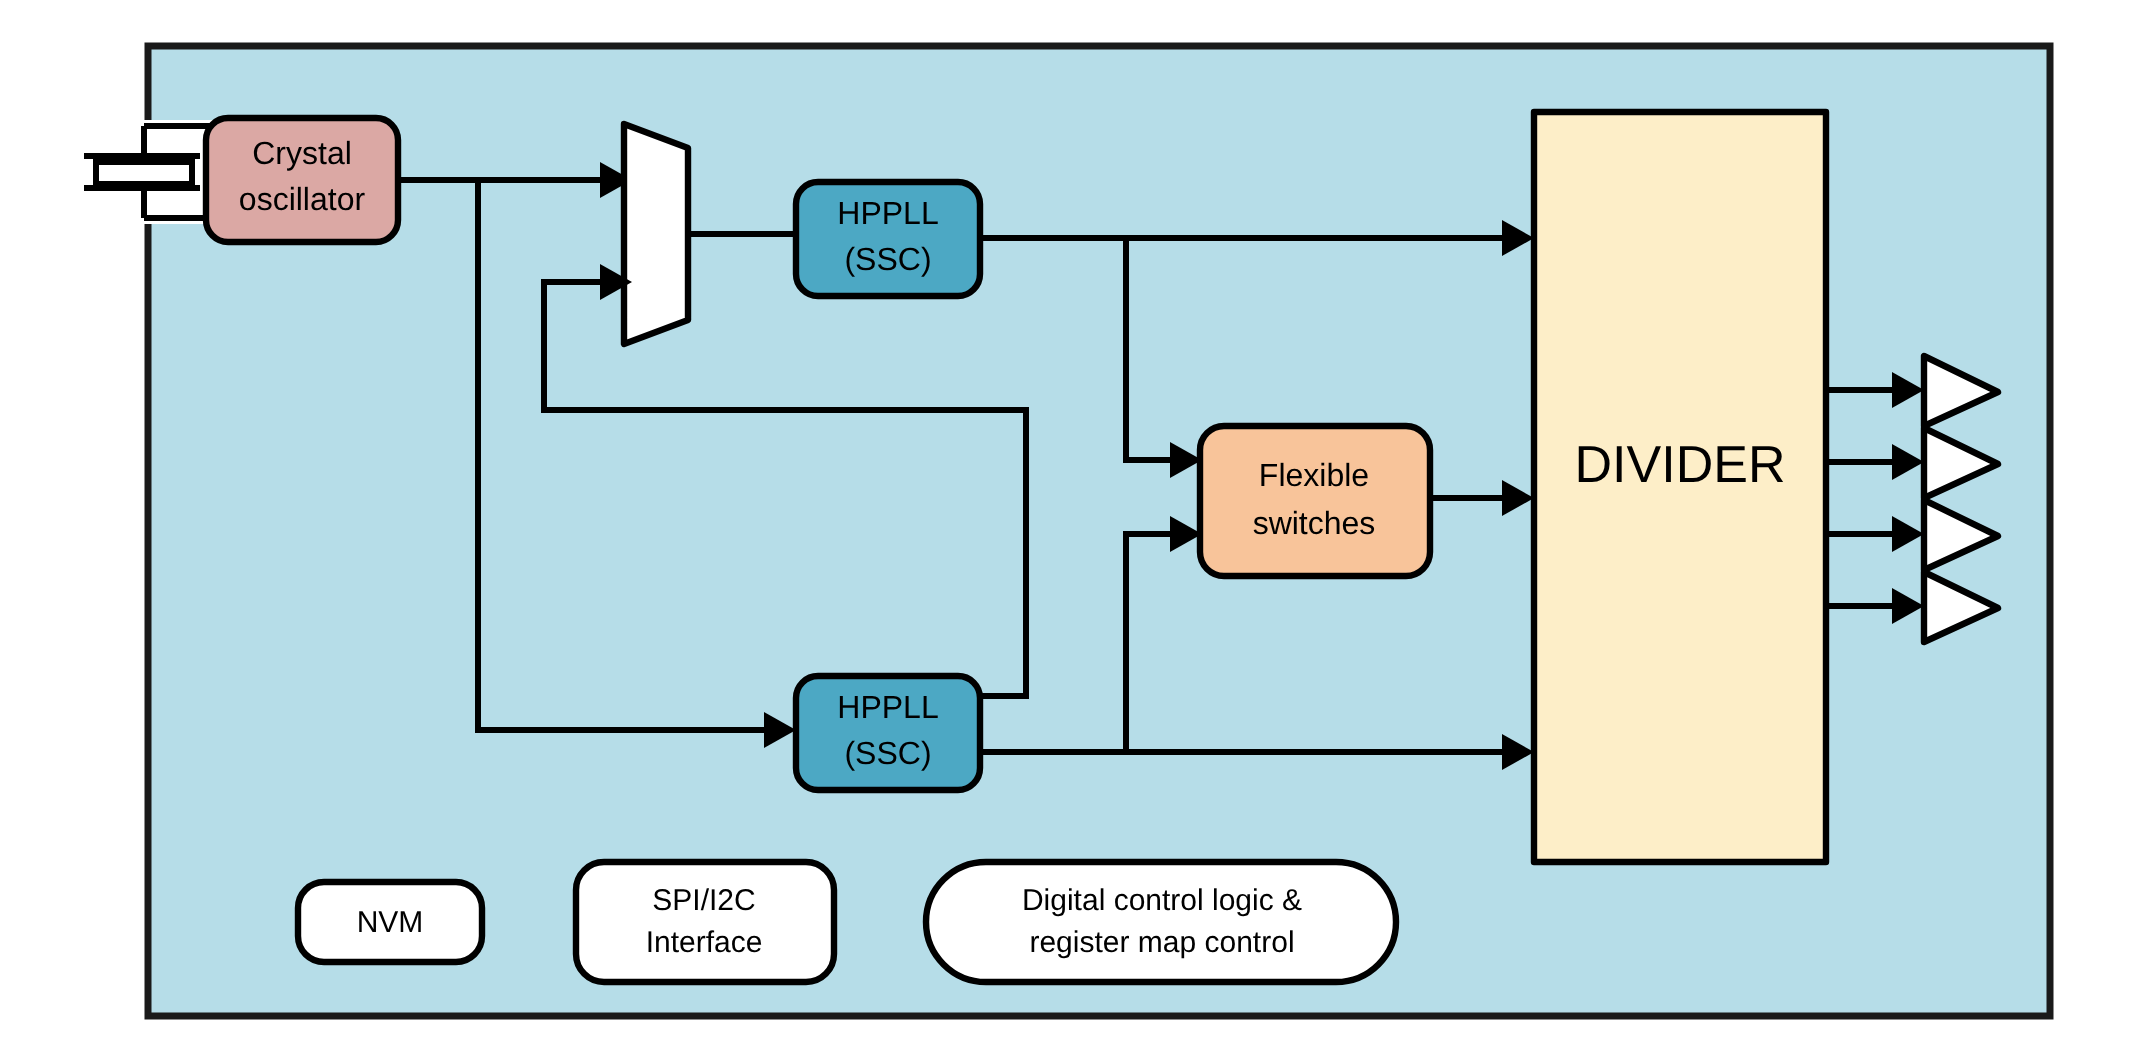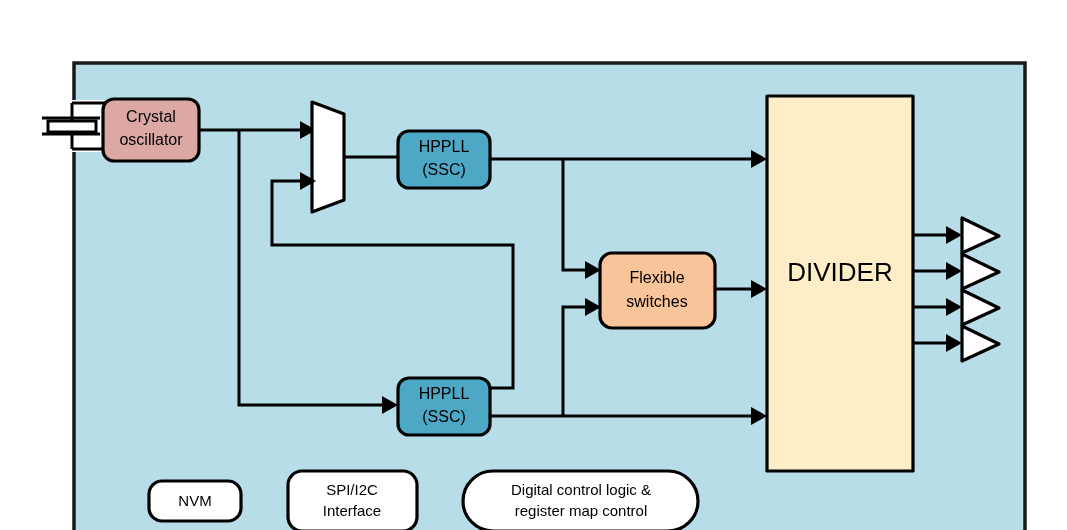--- a/index.html
+++ b/index.html
@@ -10,21 +10,20 @@
   body {
     width: 1067px;
     height: 530px;
     font-family: "Liberation Sans", sans-serif;
     overflow: hidden;
   }
   #diagram-root {
     position: relative;
     width: 1067px;
     height: 382px;
-    margin-top: 40px;
   }
   svg#block-diagram {
     display: block;
     width: 1067px;
     height: 530px;
   }
   .blk-text {
     font-family: "Liberation Sans", sans-serif;
     fill: #000000;
     text-anchor: middle;

